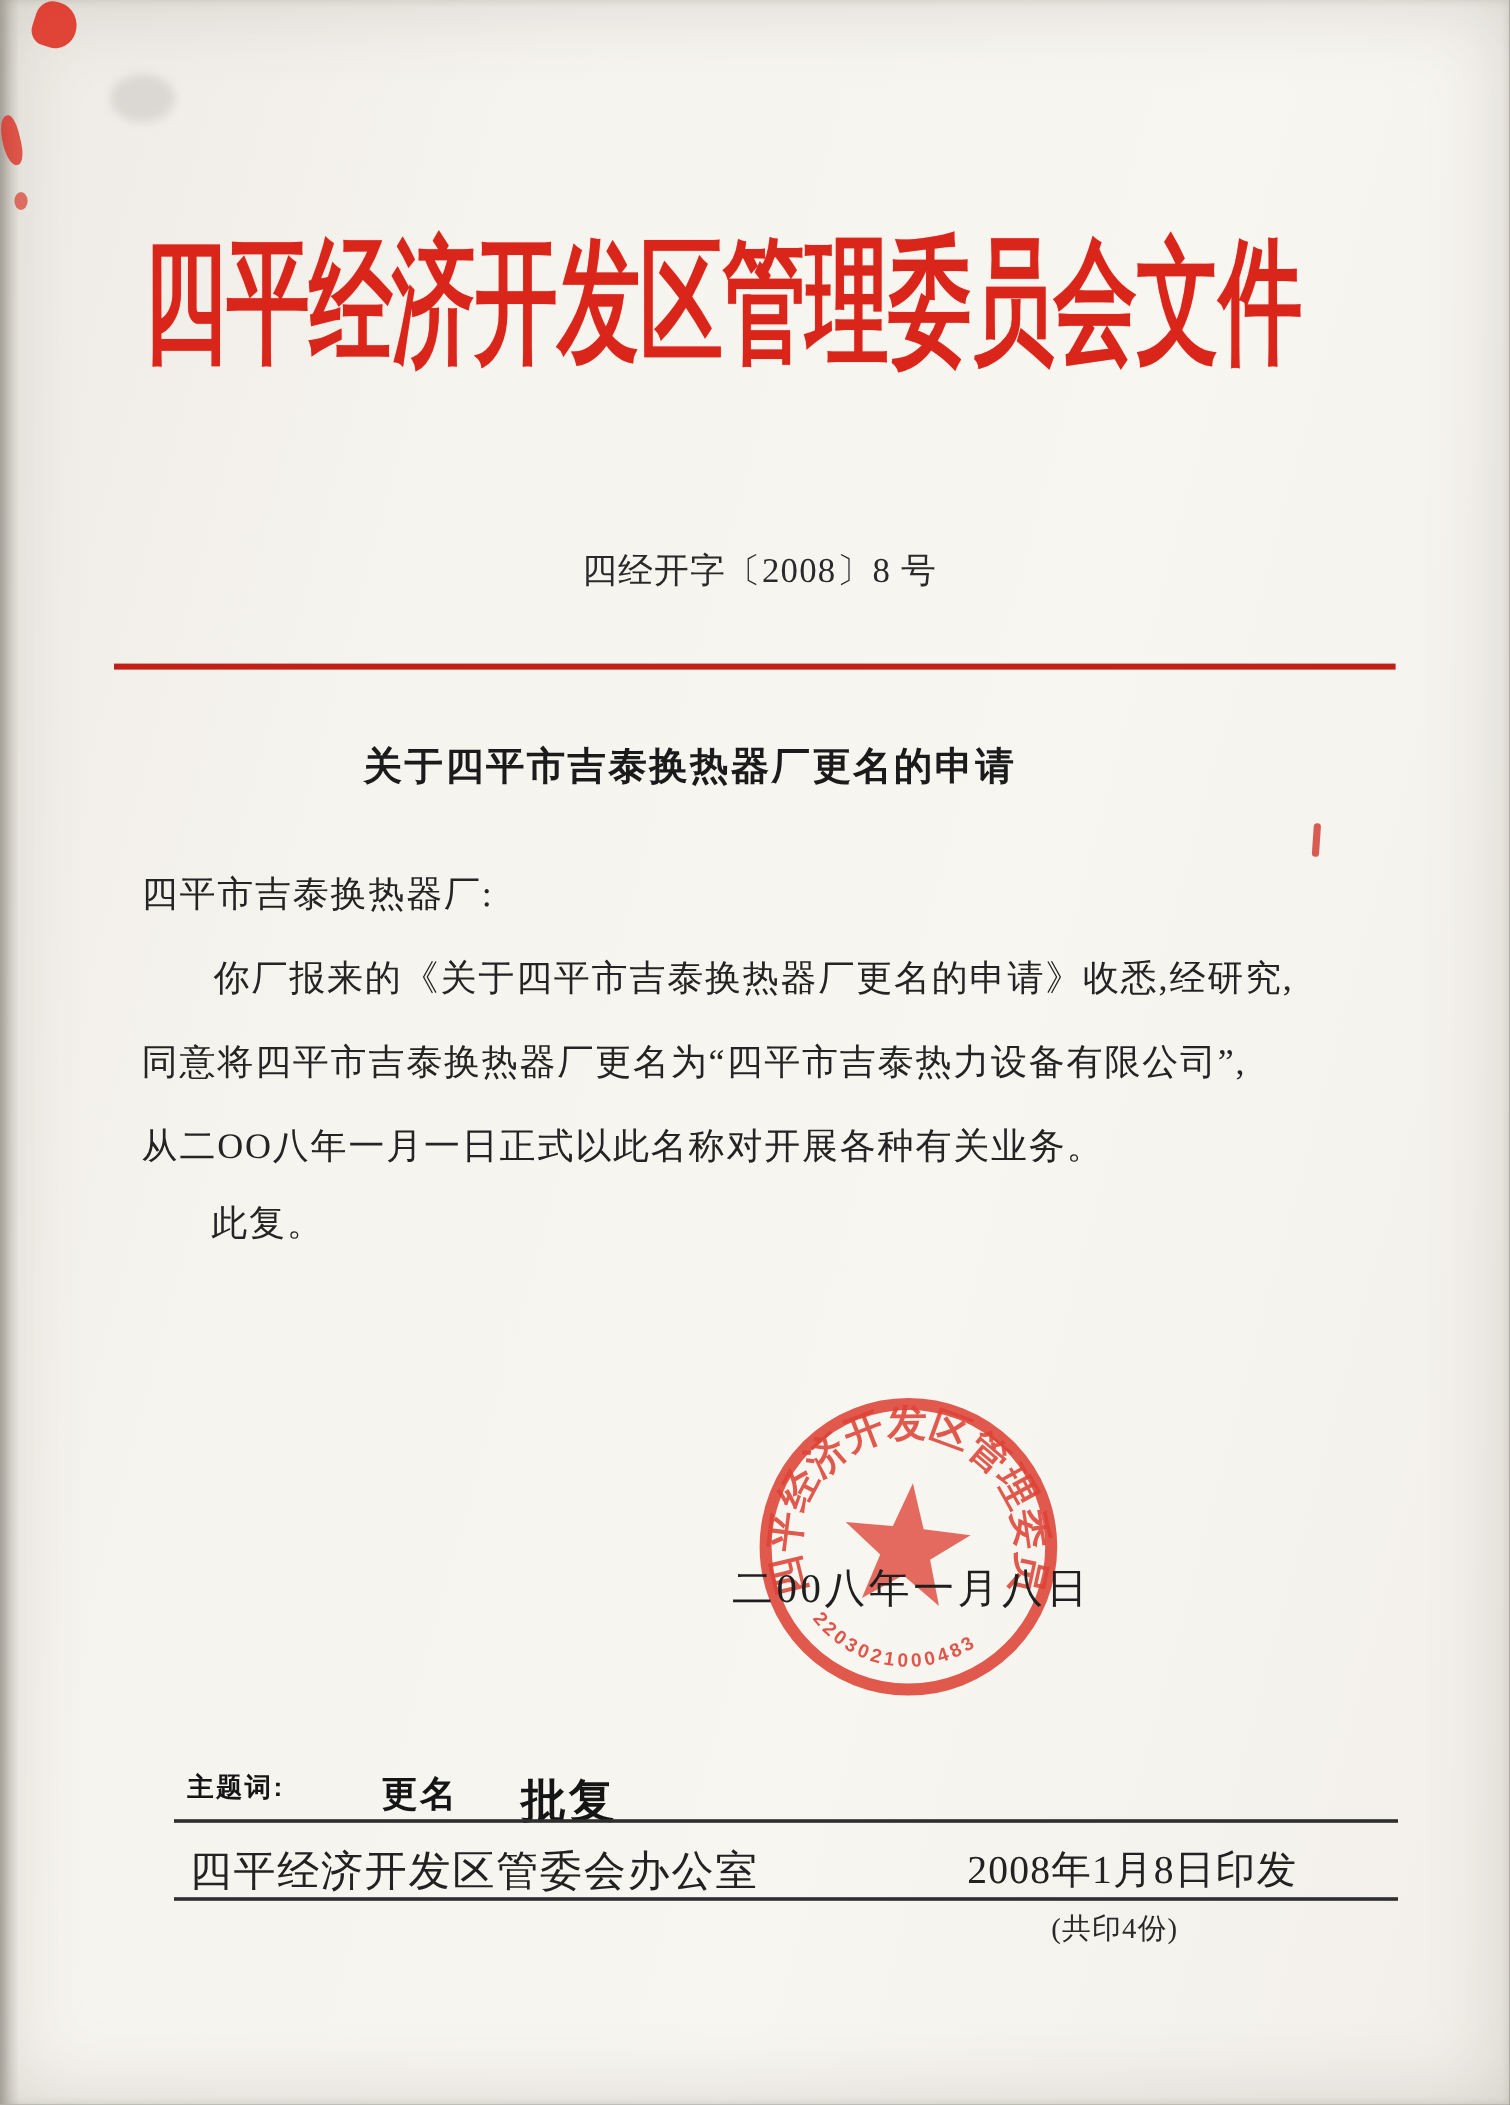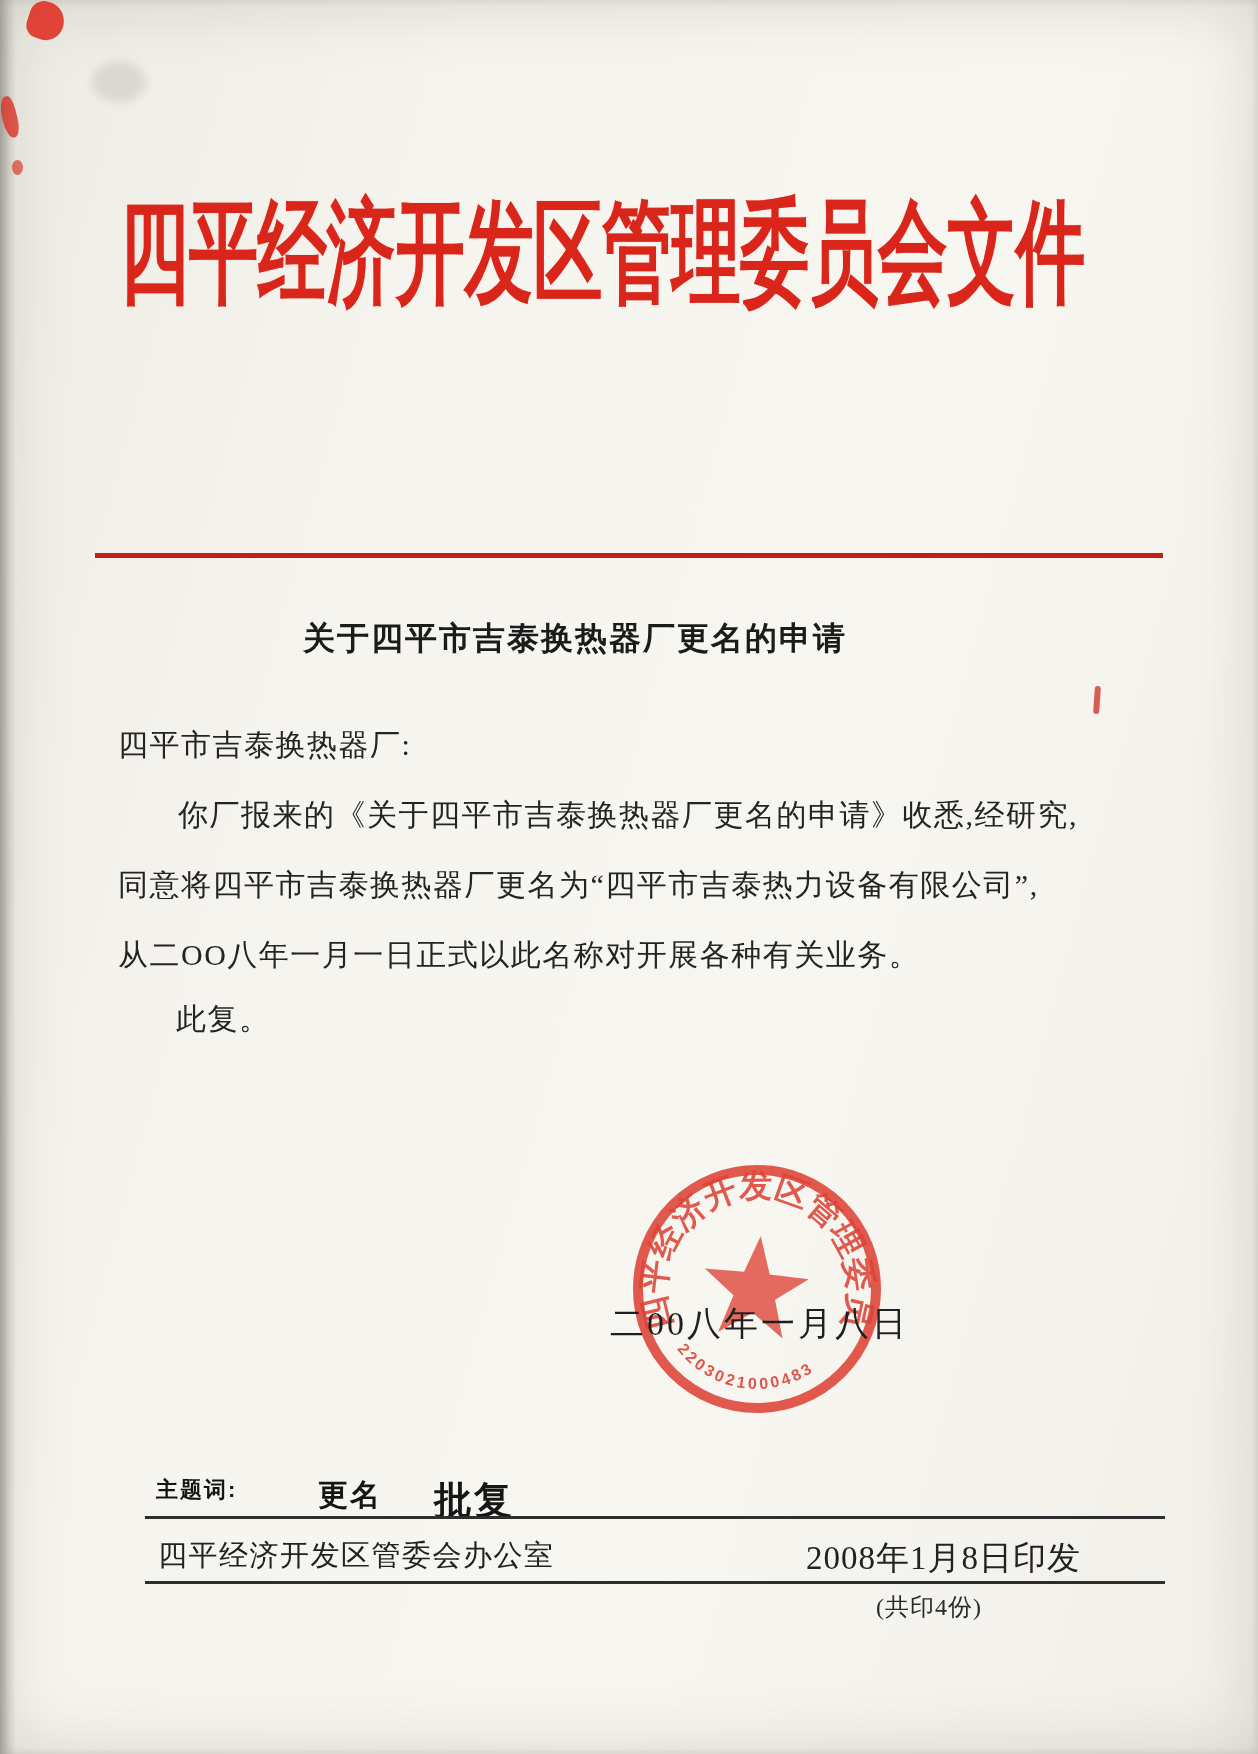--- a/index.html
+++ b/index.html
@@ -53,39 +53,40 @@
   .seal text{font-family:"Liberation Sans","DejaVu Sans",sans-serif;}
   .date{left:610px;top:1301px;font-size:34px;letter-spacing:3px;color:#1f1f1f;z-index:2;}
   
   .subject-label{left:156px;top:1475px;font-size:22px;font-weight:700;letter-spacing:2px;
     font-family:Liberation Sans, sans-serif;color:#151515;}
   .subject-term1{left:318px;top:1475px;font-size:30px;font-weight:700;letter-spacing:2px;
     font-family:"Liberation Sans","DejaVu Sans",sans-serif;color:#151515;}
   .subject-term2{left:434px;top:1475px;font-size:38px;font-weight:700;letter-spacing:2px;
     font-family:"Liberation Sans","DejaVu Sans",sans-serif;color:#151515;}
   .rule1{left:145px;top:1516px;width:1020px;height:3px;background:#2e2e2e;}
-  .issuer{left:158px;top:1536px;font-size:29px;letter-spacing:1.5px;color:#222;}
+  .issuer{left:158px;top:1536px;font-size:35px;letter-spacing:1.5px;color:#222;}
   .print-date{left:806px;top:1536px;font-size:33px;letter-spacing:1px;color:#222;}
   .rule2{left:145px;top:1581px;width:1020px;height:3px;background:#2e2e2e;}
   .copies{left:876px;top:1591px;font-size:24px;letter-spacing:1px;color:#2a2a2a;}
 </style>
 </head>
 <body>
 
 <div class="page">
 
   <div class="abs edge-left"></div>
   <div class="abs art-a"></div>
   <div class="abs art-b"></div>
   <div class="abs art-c"></div>
   <div class="abs smudge"></div>
   <div class="abs red-dash-right"></div>
 
   <div class="abs org-header">四平经济开发区管理委员会文件</div>
 
+  <div class="abs doc-number">四经开字〔2008〕8 号</div>
 
   <div class="abs red-rule"></div>
 
   <div class="abs doc-title">关于四平市吉泰换热器厂更名的申请</div>
 
   <div class="abs bodyline salutation">四平市吉泰换热器厂:</div>
   <div class="abs bodyline l1">你厂报来的《关于四平市吉泰换热器厂更名的申请》收悉,经研究,</div>
   <div class="abs bodyline l2">同意将四平市吉泰换热器厂更名为“四平市吉泰热力设备有限公司”,</div>
   <div class="abs bodyline l3">从二OO八年一月一日正式以此名称对开展各种有关业务。</div>
   <div class="abs bodyline closing">此复。</div>

